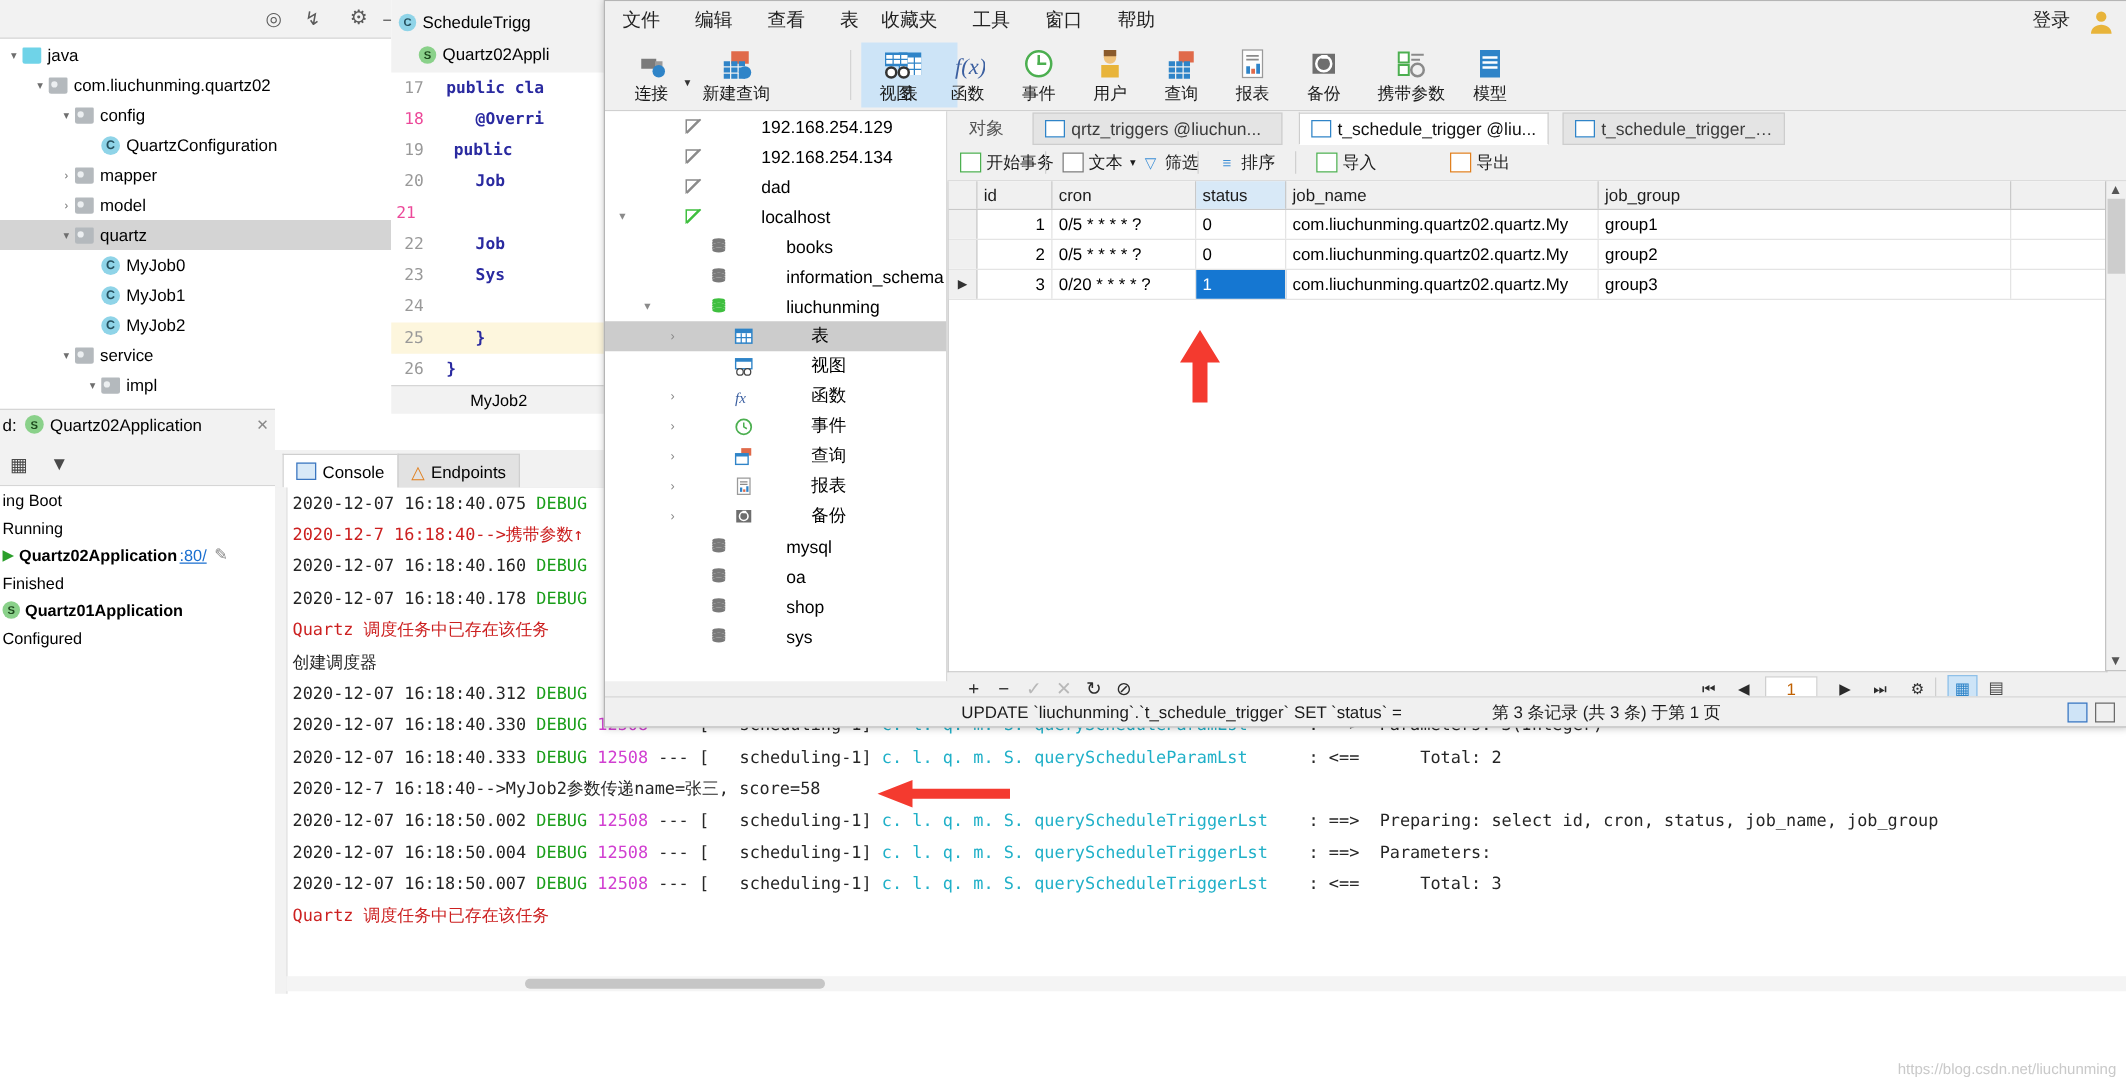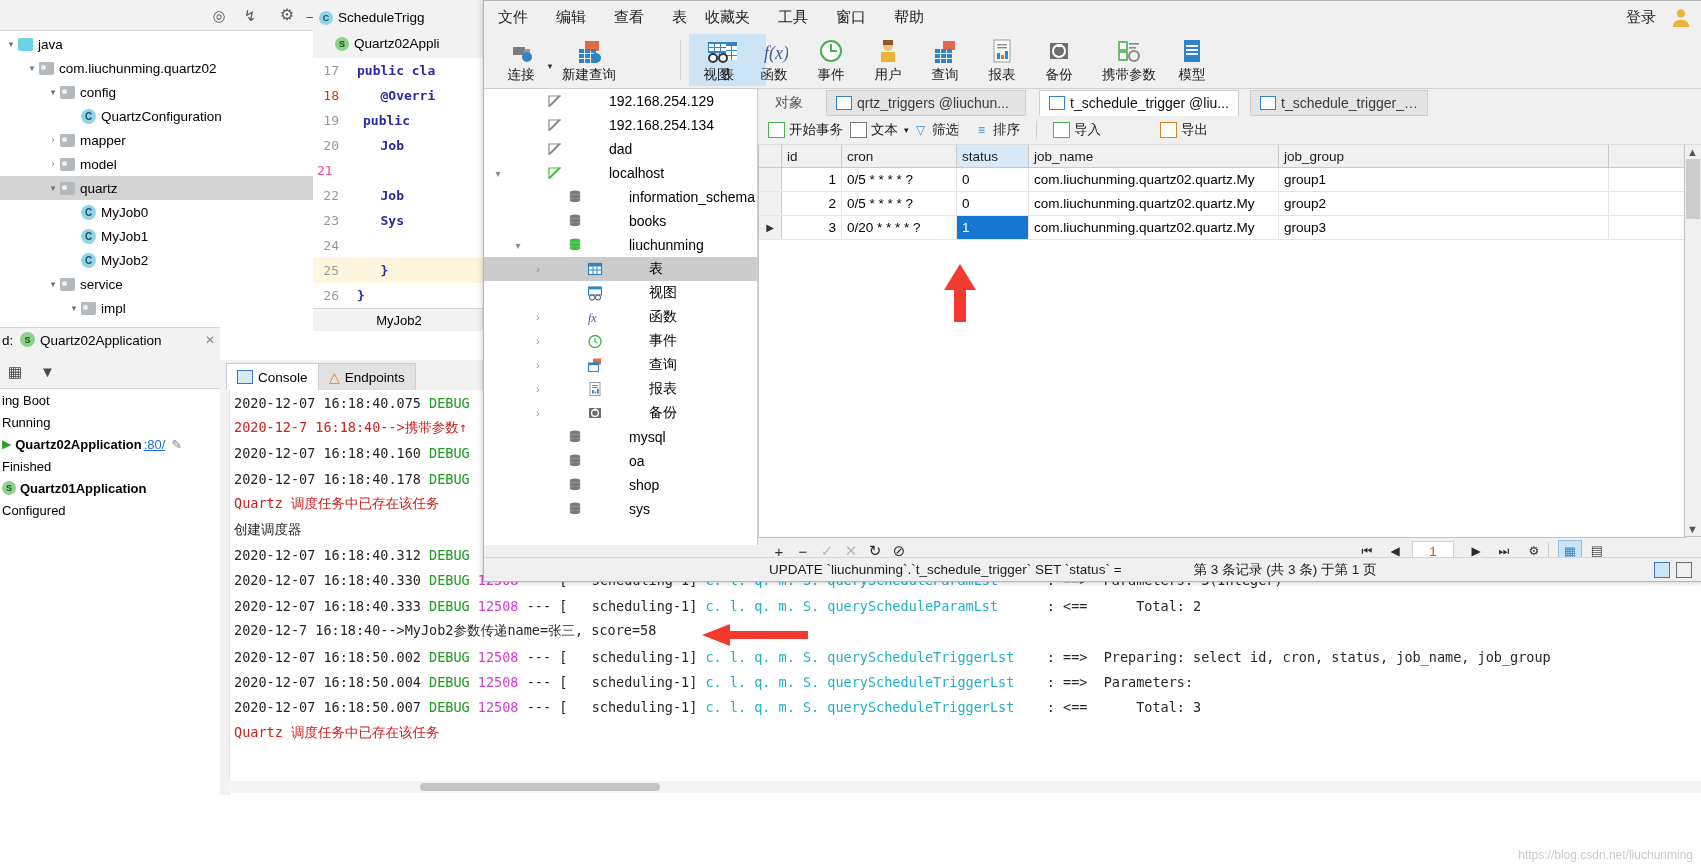--- a/index.html
+++ b/index.html
@@ -200,21 +200,21 @@
       <span style="width:14px;height:14px;border-radius:50%;background:#8fd4e8;color:#25505e;font-size:9px;font-weight:bold;display:inline-flex;align-items:center;justify-content:center">C</span>
       <span>ScheduleTrigg</span>
     </div>
     <div class="etab" style="top:31px;left:22px">
       <span style="width:14px;height:14px;border-radius:50%;background:#8ad18a;color:#1e4a1e;font-size:9px;font-weight:bold;display:inline-flex;align-items:center;justify-content:center">S</span>
       <span>Quartz02Appli</span>
     </div>
   </div>
   <div id="editor-gutter-nums" class="abs">
       <div class="enum"><span style="display: inline-block; width: 22px; text-align: right; color: rgb(153, 153, 153);">17</span><span style="margin-left: 18px; color: rgb(42, 42, 160); font-weight: 600;">public cla</span></div>
-      <div class="enum"><span style="display: inline-block; width: 22px; text-align: right; color: #c2410c;">18</span><span style="margin-left: 18px; color: rgb(42, 42, 160); font-weight: 600;">   @Overri</span></div>
+      <div class="enum"><span style="display: inline-block; width: 22px; text-align: right; color: #ec4899;">18</span><span style="margin-left: 18px; color: rgb(42, 42, 160); font-weight: 600;">   @Overri</span></div>
       <div class="enum"><span style="display: inline-block; width: 22px; text-align: right; color: rgb(153, 153, 153);">19</span><span style="margin-left: 24px; color: rgb(42, 42, 160); font-weight: 600;">public</span></div>
       <div class="enum"><span style="display: inline-block; width: 22px; text-align: right; color: rgb(153, 153, 153);">20</span><span style="margin-left: 18px; color: rgb(42, 42, 160); font-weight: 600;">   Job</span></div>
       <div class="enum"><span style="display: inline-block; width: 22px; text-align: left; color: #ec4899;">21</span><span style="margin-left: 18px; color: rgb(42, 42, 160); font-weight: 600;"></span></div>
       <div class="enum"><span style="display: inline-block; width: 22px; text-align: right; color: rgb(153, 153, 153);">22</span><span style="margin-left: 18px; color: rgb(42, 42, 160); font-weight: 600;">   Job</span></div>
       <div class="enum"><span style="display: inline-block; width: 22px; text-align: right; color: rgb(153, 153, 153);">23</span><span style="margin-left: 18px; color: rgb(42, 42, 160); font-weight: 600;">   Sys</span></div>
       <div class="enum"><span style="display: inline-block; width: 22px; text-align: right; color: rgb(153, 153, 153);">24</span><span style="margin-left: 18px; color: rgb(42, 42, 160); font-weight: 600;"></span></div>
       <div class="enum" style="background: rgb(253, 246, 221);"><span style="display: inline-block; width: 22px; text-align: right; color: rgb(153, 153, 153);">25</span><span style="margin-left: 18px; color: rgb(42, 42, 160); font-weight: 600;">   }</span></div>
       <div class="enum"><span style="display: inline-block; width: 22px; text-align: right; color: rgb(153, 153, 153);">26</span><span style="margin-left: 18px; color: rgb(42, 42, 160); font-weight: 600;">}</span></div>
     </div>
   <div id="editor-bottom" class="abs">
@@ -512,36 +512,36 @@
           <svg width="16" height="16" viewBox="0 0 16 16">
             <ellipse cx="8" cy="3.5" rx="5.2" ry="2" fill="#7a7a7a"></ellipse>
             <rect x="2.8" y="4.5" width="10.4" height="2.2" fill="#7a7a7a"></rect>
             <ellipse cx="8" cy="7" rx="5.2" ry="1.8" fill="#fff"></ellipse>
             <ellipse cx="8" cy="7.2" rx="5.2" ry="2" fill="#7a7a7a"></ellipse>
             <rect x="2.8" y="8.2" width="10.4" height="2.2" fill="#7a7a7a"></rect>
             <ellipse cx="8" cy="10.8" rx="5.2" ry="1.8" fill="#fff"></ellipse>
             <ellipse cx="8" cy="11" rx="5.2" ry="2" fill="#7a7a7a"></ellipse>
           </svg>
         </span>
-        <span>information_schema</span>
+        <span>books</span>
       </div>
       <div class="dbrow" style="padding-left: 26px;">
         <span class="dbtw"></span>
         <span class="dbico">
           <svg width="16" height="16" viewBox="0 0 16 16">
             <ellipse cx="8" cy="3.5" rx="5.2" ry="2" fill="#7a7a7a"></ellipse>
             <rect x="2.8" y="4.5" width="10.4" height="2.2" fill="#7a7a7a"></rect>
             <ellipse cx="8" cy="7" rx="5.2" ry="1.8" fill="#fff"></ellipse>
             <ellipse cx="8" cy="7.2" rx="5.2" ry="2" fill="#7a7a7a"></ellipse>
             <rect x="2.8" y="8.2" width="10.4" height="2.2" fill="#7a7a7a"></rect>
             <ellipse cx="8" cy="10.8" rx="5.2" ry="1.8" fill="#fff"></ellipse>
             <ellipse cx="8" cy="11" rx="5.2" ry="2" fill="#7a7a7a"></ellipse>
           </svg>
         </span>
-        <span>books</span>
+        <span>information_schema</span>
       </div>
       <div class="dbrow" style="padding-left: 26px;">
         <span class="dbtw">▾</span>
         <span class="dbico">
           <svg width="16" height="16" viewBox="0 0 16 16">
             <ellipse cx="8" cy="3.5" rx="5.2" ry="2" fill="#3fbf3f"></ellipse>
             <rect x="2.8" y="4.5" width="10.4" height="2.2" fill="#3fbf3f"></rect>
             <ellipse cx="8" cy="7" rx="5.2" ry="1.8" fill="#fff"></ellipse>
             <ellipse cx="8" cy="7.2" rx="5.2" ry="2" fill="#3fbf3f"></ellipse>
             <rect x="2.8" y="8.2" width="10.4" height="2.2" fill="#3fbf3f"></rect>

